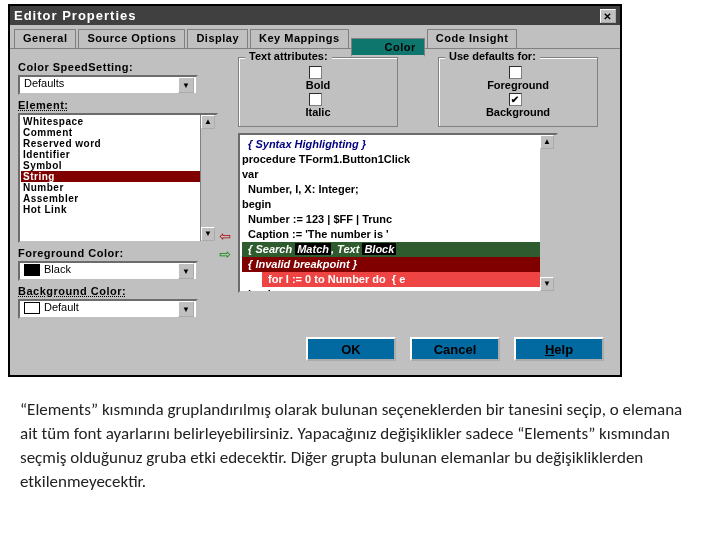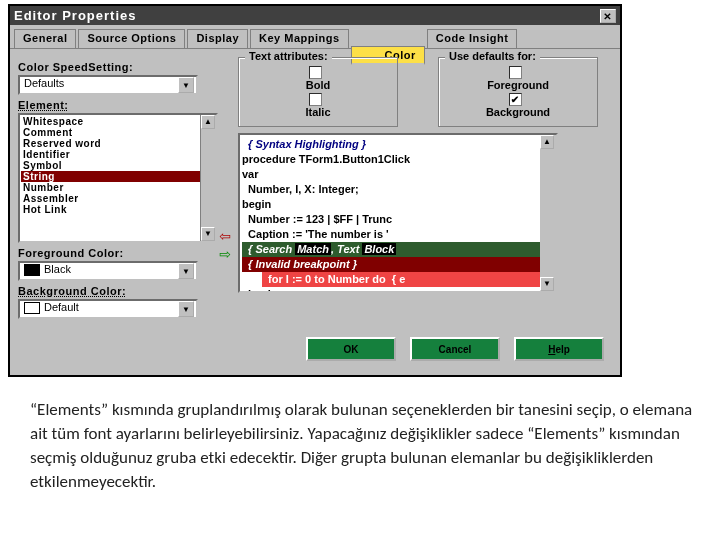--- a/index.html
+++ b/index.html
@@ -2,21 +2,21 @@
 <html><head>
 <meta charset="utf-8">
 <style>
   * { box-sizing: border-box; margin: 0; padding: 0; font-family: "MS Sans Serif", Arial, sans-serif; }
   body { background: #fff; width: 720px; height: 540px; position: relative; }
   .dialog { position: absolute; left: 8px; top: 4px; width: 614px; background: #c0c0c0; border: 2px solid #000; }
   .titlebar { background: #404040; color: #fff; font-weight: bold; padding: 2px 4px; font-size: 13px; display: flex; justify-content: space-between; align-items: center; letter-spacing: 1px; }
   .close-x { background: #c0c0c0; color: #000; width: 16px; height: 14px; text-align: center; font-size: 10px; line-height: 14px; border: 1px outset #fff; cursor: pointer; }
   .tabs { display: flex; padding: 4px 4px 0 4px; border-bottom: 1px solid #808080; }
   .tab { background: #c0c0c0; border: 1px solid #808080; border-bottom: none; padding: 2px 8px; font-size: 11px; margin-right: 2px; cursor: pointer; font-weight: bold; letter-spacing: 0.5px; }
-  .tab.active { background: #fde047; border-bottom: 2px solid #c0c0c0; position: relative; top: 17px; padding-left: 33px; }
+  .tab.active { background: #0f766e; border-bottom: 2px solid #c0c0c0; position: relative; top: 9px; padding-left: 33px; }
   .body { padding: 8px; display: flex; gap: 10px; }
   .left-col { width: 210px; }
   .right-col { flex: 1; }
   .label { font-size: 11px; font-weight: bold; margin: 4px 0 2px; letter-spacing: 0.5px; }
   .dropdown { background: #fff; border: 2px inset #c0c0c0; width: 180px; height: 20px; display: flex; align-items: flex-start; justify-content: space-between; padding: 0 2px 0 4px; font-size: 11px; }
   .dropdown-btn { width: 16px; height: 16px; background: #c0c0c0; border: 1px outset #fff; display: flex; align-items: center; justify-content: center; font-size: 8px; }
   .listbox { background: #fff; border: 2px inset #c0c0c0; width: 200px; height: 130px; overflow: hidden; position: relative; }
   .listbox-inner { padding: 1px; }
   .list-item { font-size: 10px; padding: 0 2px; font-weight: bold; letter-spacing: 0.5px; }
   .list-item.selected { background: #800000; color: #fff; }
@@ -35,22 +35,22 @@
   .pv-keyword { font-weight: bold; }
   .pv-highlight-line1 { background: #2e5c2e; color: #fff; font-style: italic; }
   .pv-highlight-line2 { background: #800000; color: #fff; font-style: italic; }
   .pv-highlight-line3 { background: #ef4444; color: #fff; margin-left: 20px; }
   .pv-token-inv { background: #000; color: #fff; padding: 0 2px; }
   .nav-arrows { position: absolute; left: 262px; top: 190px; display: flex; flex-direction: column; gap: 4px; }
   .nav-arrow { width: 18px; height: 14px; font-size: 14px; line-height: 14px; text-align: center; }
   .nav-arrow.red { color: #aa0000; }
   .nav-arrow.green { color: #008800; }
   .btn-bar { padding: 10px 16px 14px; display: flex; justify-content: flex-end; gap: 14px; }
-  .btn { width: 90px; height: 24px; background: #15803d; border: 2px outset #fff; font-size: 10px; font-weight: bold; cursor: pointer; }
-  .caption { position: absolute; left: 30px; top: 398px; width: 670px; font-family: Calibri, Arial, sans-serif; font-size: 17px; line-height: 24px; color: #222; }
+  .btn { width: 90px; height: 24px; background: #0369a1; border: 2px outset #fff; font-size: 13px; font-weight: bold; cursor: pointer; }
+  .caption { position: absolute; left: 20px; top: 398px; width: 670px; font-family: Calibri, Arial, sans-serif; font-size: 17px; line-height: 24px; color: #222; }
 </style>
 </head>
 <body>
 
 <div class="dialog">
   <div class="titlebar">
     <span>Editor Properties</span>
     <span class="close-x">✕</span>
   </div>
 

